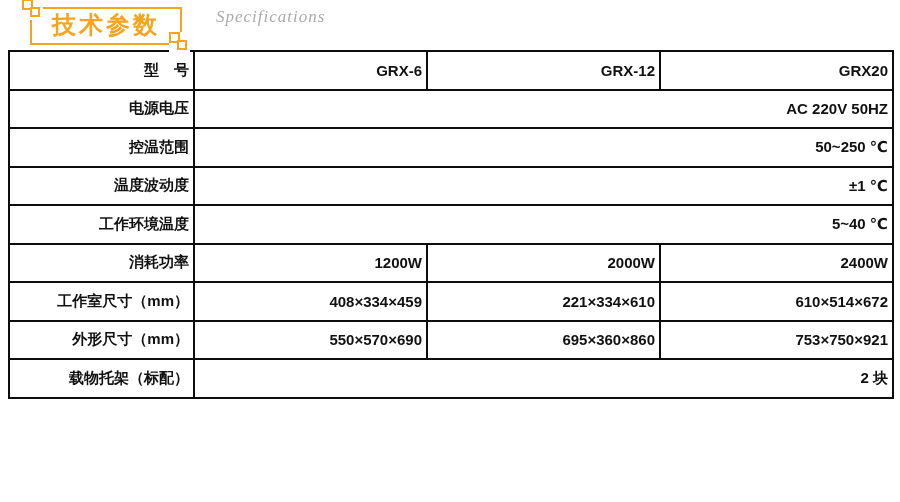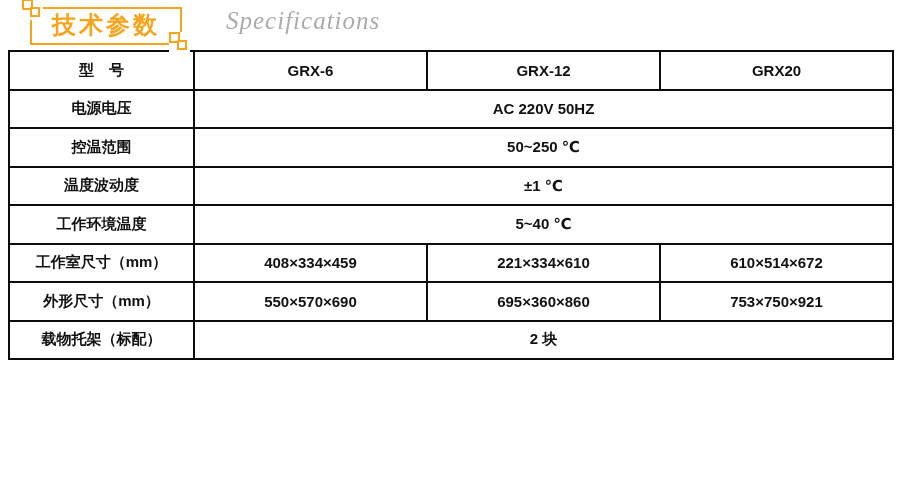--- a/index.html
+++ b/index.html
@@ -34,34 +34,34 @@
   }
   .ornament i{
     position:absolute;display:block;background:#fff;
     border:2px solid var(--accent);
   }
   .ornament i.sq1{width:11px;height:11px;left:0;top:0;}
   .ornament i.sq2{width:10px;height:10px;left:8px;top:8px;}
   .ornament.tl{left:-10px;top:-10px;}
   .ornament.br{right:-10px;bottom:-10px;}
   .title-en{
-    margin-left:44px;
+    margin-left:34px;
     font-family:"Liberation Serif","DejaVu Serif",serif;
-    font-style:italic;font-size:25px;letter-spacing:1px;
+    font-style:italic;font-size:17px;letter-spacing:1px;
     color:var(--subtitle);
   }
   
   .spec-table{
     width:884px;margin:6px 8px 0 8px;
     border-collapse:collapse;table-layout:fixed;
   }
   .spec-table th,.spec-table td{
     border:2px solid var(--line);
     height:38.5px;
-    text-align:center;vertical-align:middle;
+    text-align:right;vertical-align:middle;
     font-size:15px;font-weight:600;
     padding:0 4px;white-space:nowrap;
   }
   .spec-table th{font-weight:700;}
   .label-cell{font-weight:700;}
 </style>
 </head>
 <body>
 
 <div class="page">
@@ -107,20 +107,26 @@
         </tr>
         <tr>
           <td class="label-cell">温度波动度</td>
           <td colspan="3">±1 ℃</td>
         </tr>
         <tr>
           <td class="label-cell">工作环境温度</td>
           <td colspan="3">5~40 ℃</td>
         </tr>
         <tr>
+          <td class="label-cell">消耗功率</td>
+          <td>1200W</td>
+          <td>2000W</td>
+          <td>2400W</td>
+        </tr>
+        <tr>
           <td class="label-cell">工作室尺寸（mm）</td>
           <td>408×334×459</td>
           <td>221×334×610</td>
           <td>610×514×672</td>
         </tr>
         <tr>
           <td class="label-cell">外形尺寸（mm）</td>
           <td>550×570×690</td>
           <td>695×360×860</td>
           <td>753×750×921</td>

